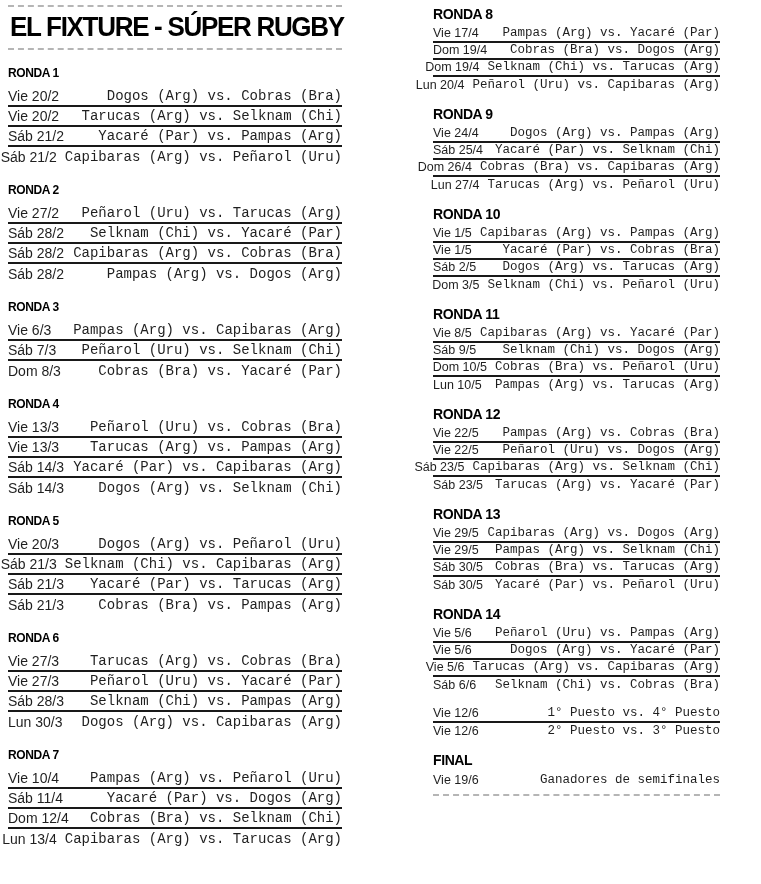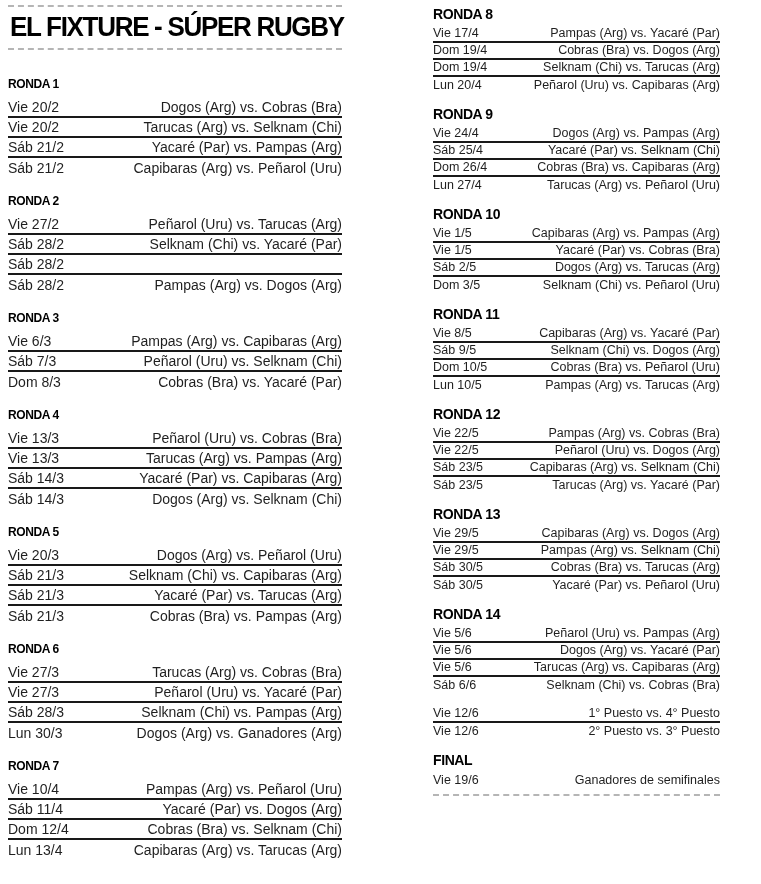--- a/index.html
+++ b/index.html
@@ -34,46 +34,46 @@
     padding: 6px 0 7px 2px;
     font-size: 26px;
     line-height: 28px;
     font-weight: 900;
     letter-spacing: -1.3px;
     color: var(--title);
     white-space: nowrap;
     transform: scaleY(1.04);
     transform-origin: left center;
   }
-  .masthead { margin-bottom: 25px; }
+  .masthead { margin-bottom: 14px; }
 
   section.round { margin-bottom: 14px; }
   .round-title {
     margin: 0 0 4px 0;
     font-size: 12px;
     line-height: 19px;
     font-weight: 900;
     letter-spacing: -0.4px;
     color: var(--title);
     white-space: nowrap;
   }
   .rows { width: 100%; }
   .row {
     display: flex;
-    justify-content: flex-start;
+    justify-content: flex-end;
     align-items: center;
     height: 20px;
     border-bottom: 2px solid var(--rule);
     font-size: 14px;
     line-height: 20px;
     white-space: nowrap;
   }
   .row:last-child { border-bottom: none; }
   .row .date  { text-align: left; }
-  .row .teams { text-align: right; flex: 1; padding-left: 0; }
+  .row .teams { text-align: right; flex: 1; padding-left: 8px; font-family: Liberation Mono, monospace; }
 
   
   .col-right section.round { margin-bottom: 12px; }
   .col-right .round-title { font-size: 14px; line-height: 17px; margin-bottom: 3px; }
   .col-right .row { height: 17px; font-size: 12.5px; line-height: 17px; }
 
   section.round.dashed-bottom { padding-bottom: 5px; border-bottom: 2px dashed var(--dash); margin-bottom: 0; }
 </style>
 </head>
 <body>
@@ -114,20 +114,21 @@
             <div class="row">
     <span class="date">Vie 27/2</span>
     <span class="teams">Peñarol (Uru) vs. Tarucas (Arg)</span>
   </div>
             <div class="row">
     <span class="date">Sáb 28/2</span>
     <span class="teams">Selknam (Chi) vs. Yacaré (Par)</span>
   </div>
             <div class="row">
     <span class="date">Sáb 28/2</span>
+    <span class="teams">Capibaras (Arg) vs. Cobras (Bra)</span>
   </div>
             <div class="row">
     <span class="date">Sáb 28/2</span>
     <span class="teams">Pampas (Arg) vs. Dogos (Arg)</span>
   </div>
           </div>
   </section>
         <section class="round">
     <h2 class="round-title">RONDA 3</h2>
     <div class="rows">
@@ -197,21 +198,21 @@
             <div class="row">
     <span class="date">Vie 27/3</span>
     <span class="teams">Peñarol (Uru) vs. Yacaré (Par)</span>
   </div>
             <div class="row">
     <span class="date">Sáb 28/3</span>
     <span class="teams">Selknam (Chi) vs. Pampas (Arg)</span>
   </div>
             <div class="row">
     <span class="date">Lun 30/3</span>
-    <span class="teams">Dogos (Arg) vs. Ganadores (Arg)</span>
+    <span class="teams">Dogos (Arg) vs. Capibaras (Arg)</span>
   </div>
           </div>
   </section>
         <section class="round">
     <h2 class="round-title">RONDA 7</h2>
     <div class="rows">
             <div class="row">
     <span class="date">Vie 10/4</span>
     <span class="teams">Pampas (Arg) vs. Peñarol (Uru)</span>
   </div>

